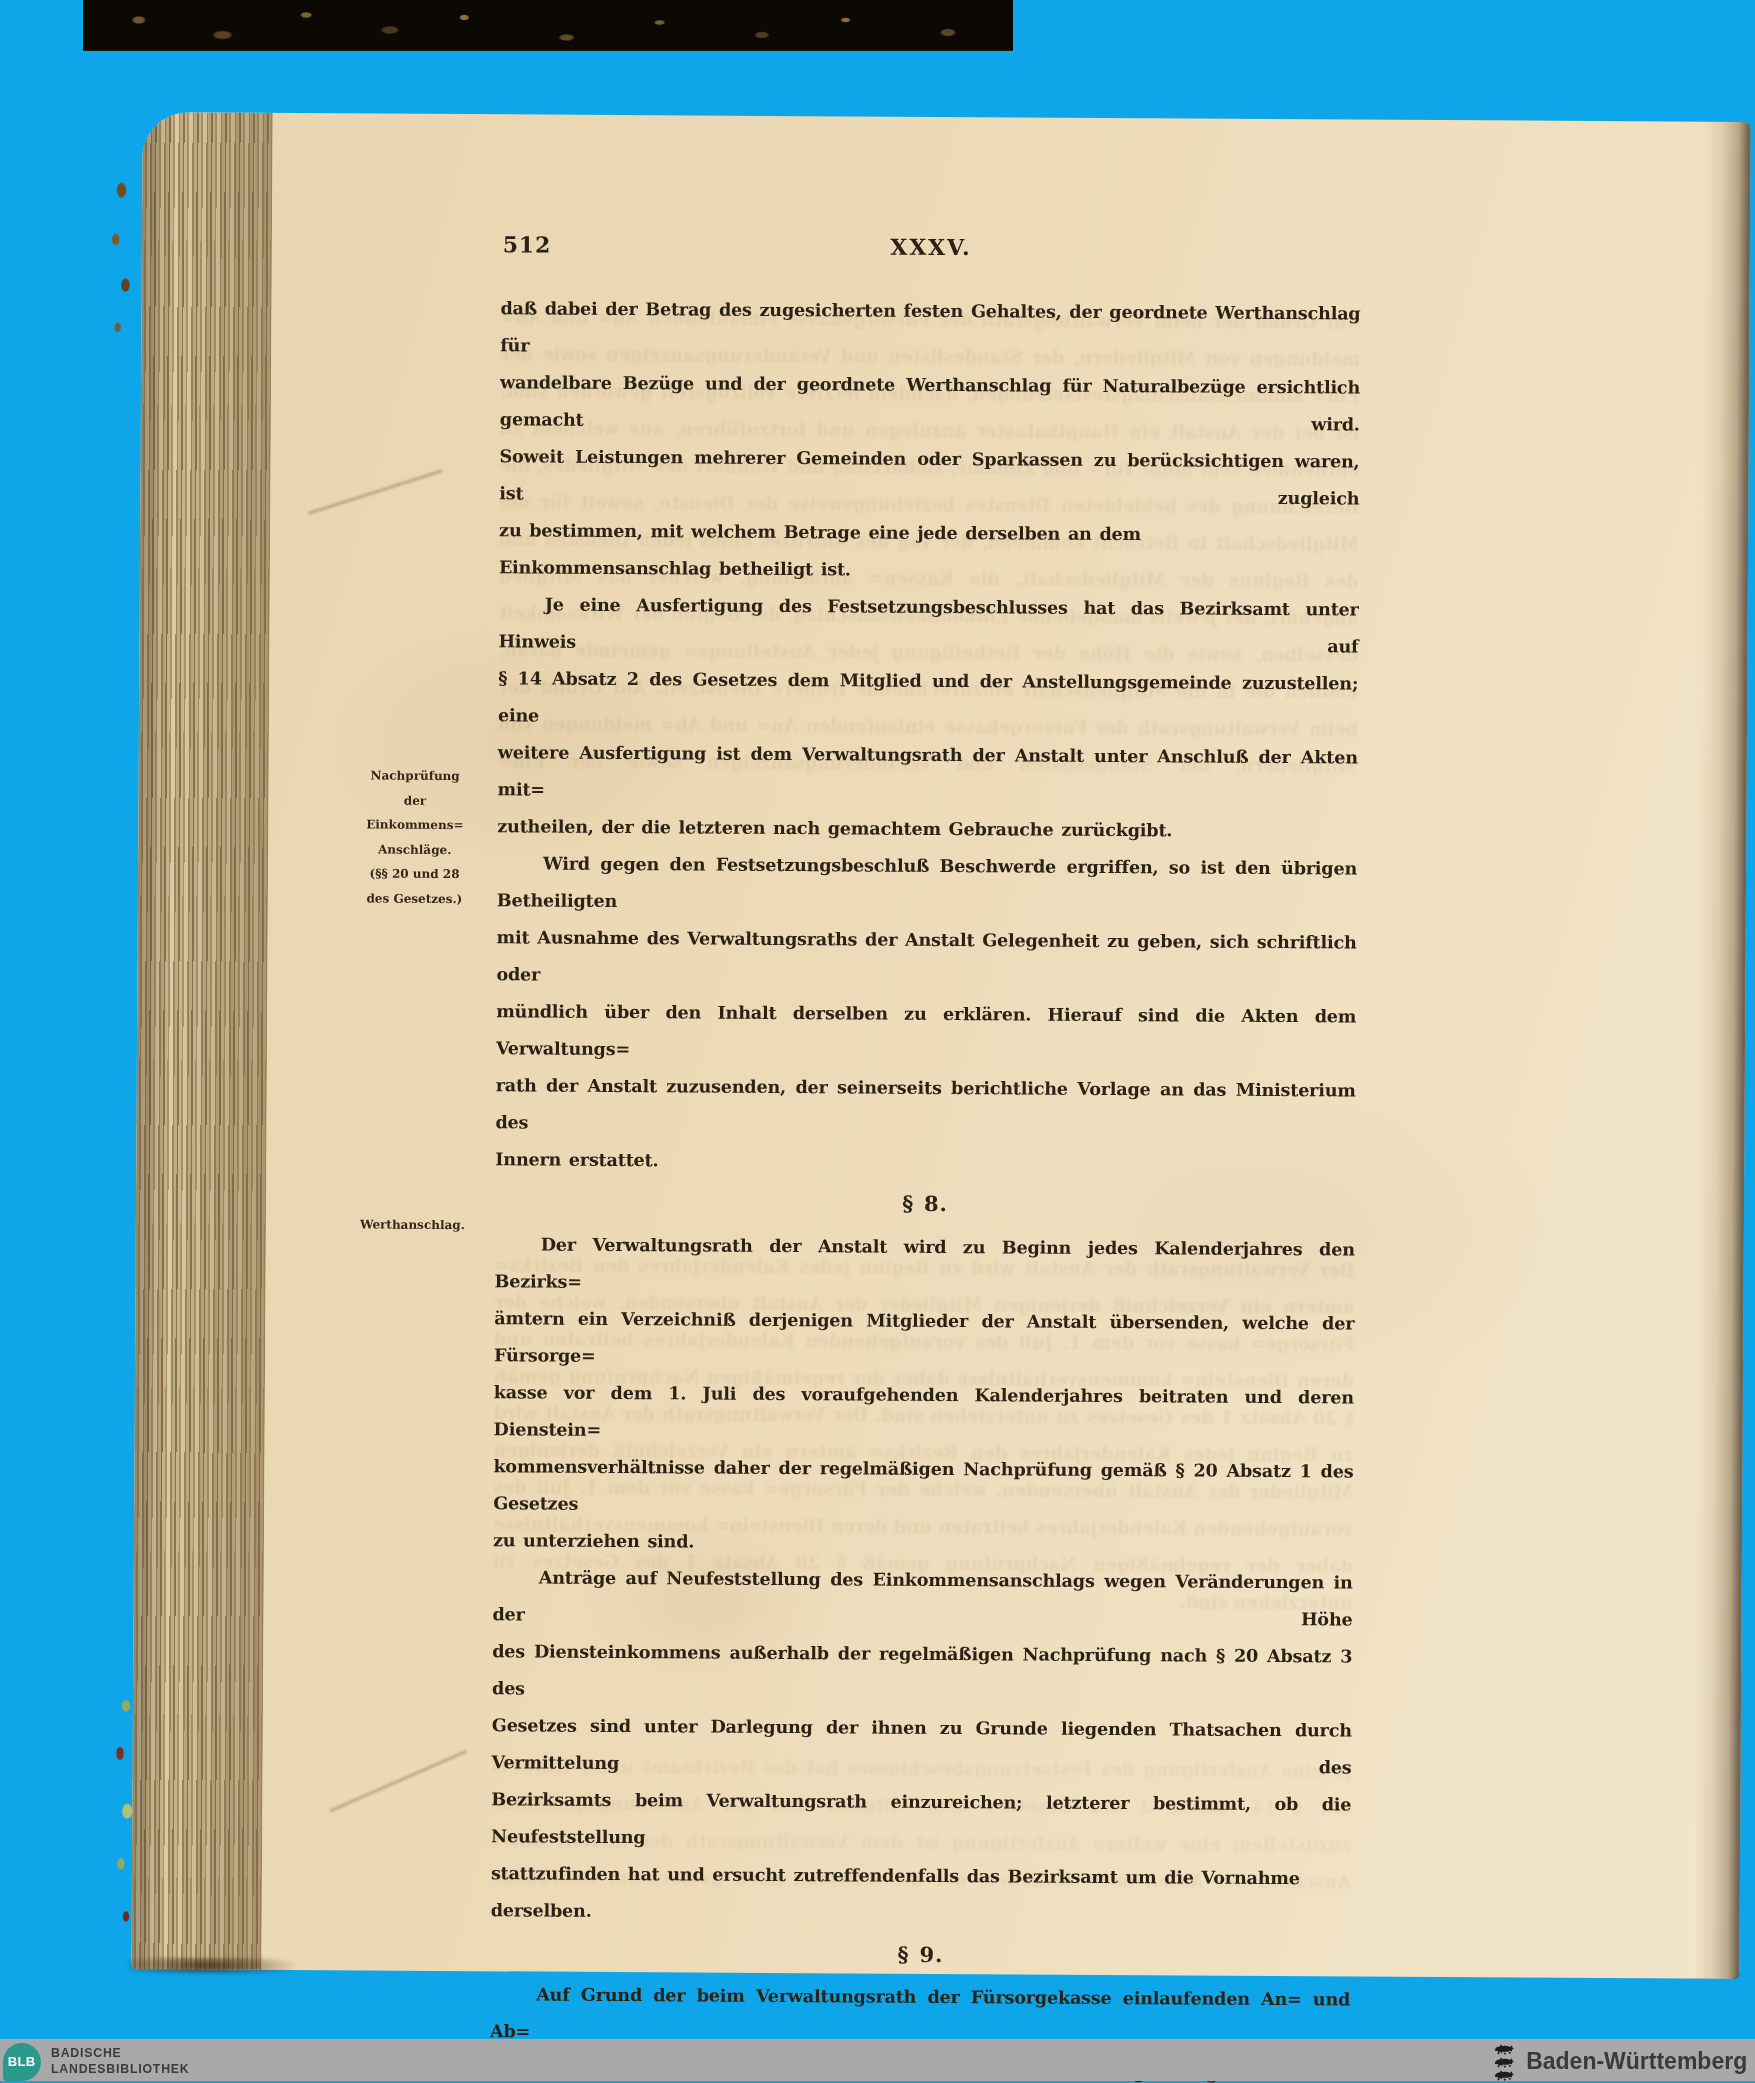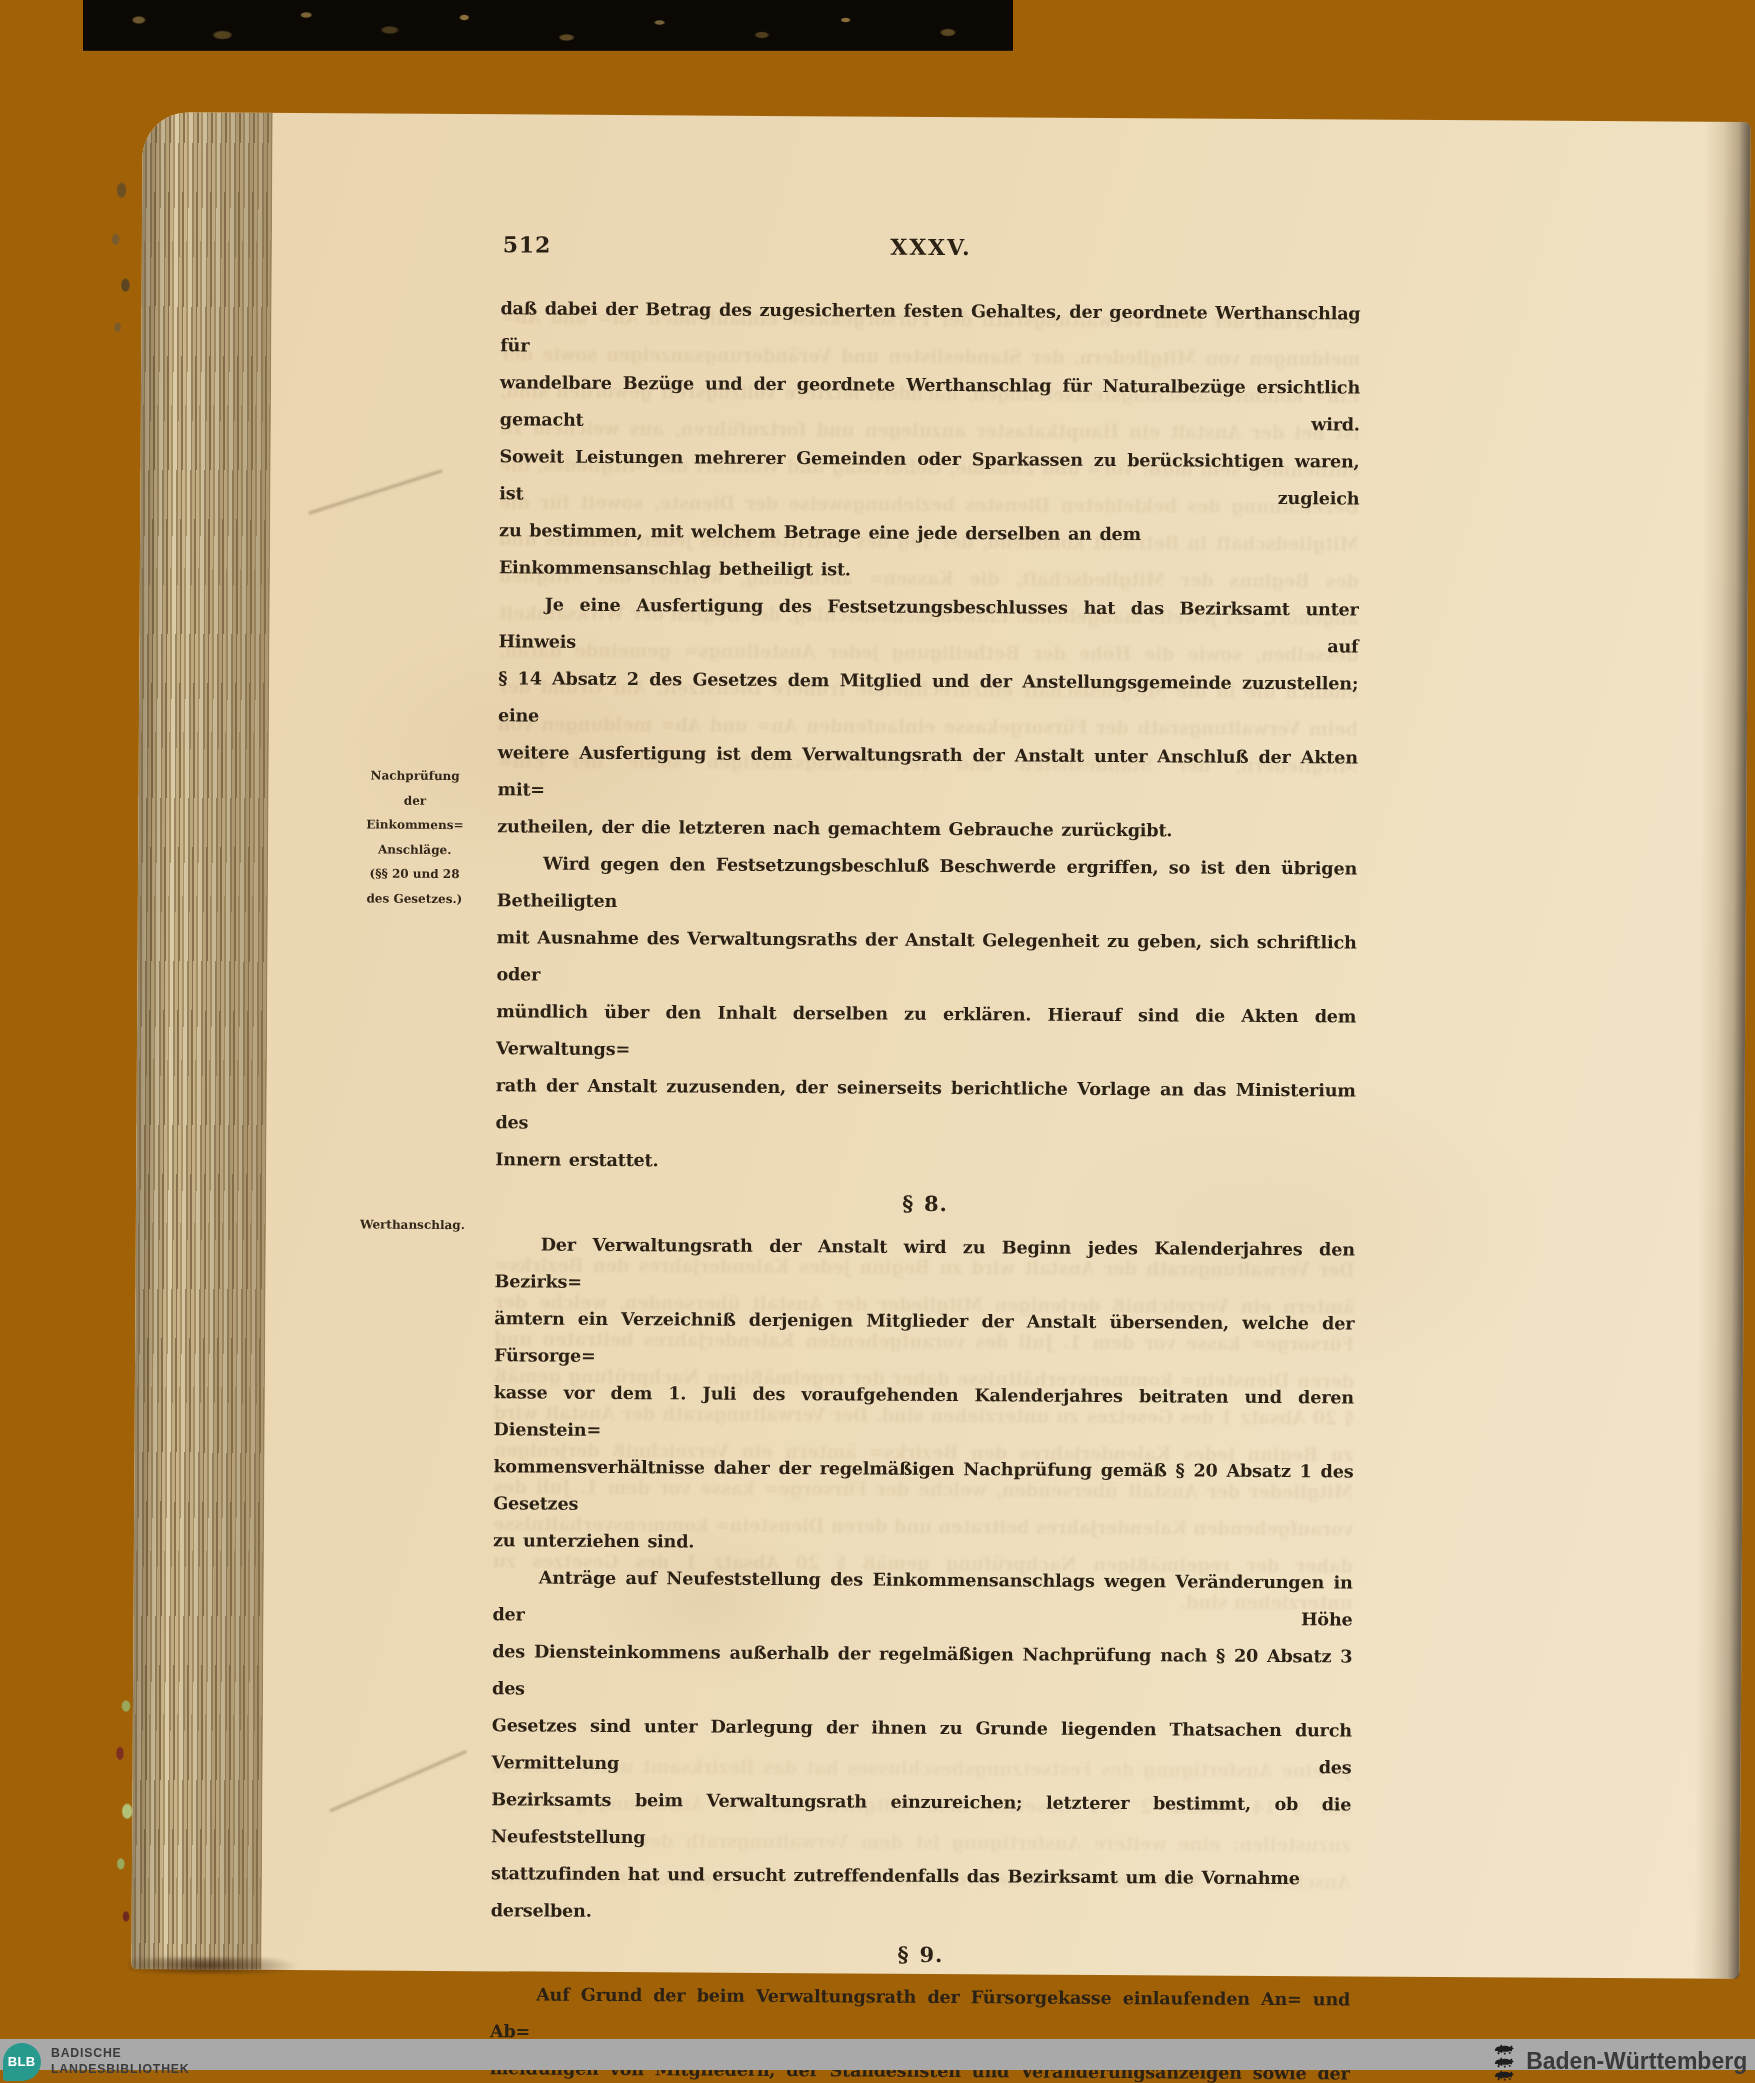--- a/index.html
+++ b/index.html
@@ -1,16 +1,16 @@
 <!DOCTYPE html>
 <html style="font-size:14px"><head>
 <meta charset="utf-8">
 <style>
   html,body{margin:0;padding:0;background:#030303;}
-  .stage{position:relative;width:1756px;height:2084px;overflow:hidden;background:#a16207;
+  .stage{position:relative;width:1756px;height:2084px;overflow:hidden;background:#0ea5e9;
          font-family:"DejaVu Serif", serif;}
 
   
   .marble{position:absolute;left:83px;top:0;width:930px;height:50px;background:
     radial-gradient(12.3px 7px at 6% 40%, #6d5730 0 40%, transparent 60%),
     radial-gradient(17.6px 8px at 15% 70%, #55431f 0 40%, transparent 60%),
     radial-gradient(10.5px 5.3px at 24% 30%, #7c6336 0 40%, transparent 60%),
     radial-gradient(16px 7px at 33% 60%, #4a3a1d 0 40%, transparent 60%),
     radial-gradient(8.8px 5.3px at 41% 35%, #8c6f3a 0 40%, transparent 60%),
     radial-gradient(14px 6.1px at 52% 75%, #5d4a24 0 40%, transparent 60%),
@@ -85,21 +85,21 @@
     radial-gradient(8px 12.3px at 60% 66%,#5c441f 0 45%,transparent 60%),
     radial-gradient(6.1px 8.8px at 40% 90%,#7b5a2e 0 45%,transparent 60%);}
   .speck-2{left:104px;top:1685px;width:40px;height:263px;background:
     radial-gradient(8px 10.5px at 55% 8%,#9aa85a 0 45%,transparent 60%),
     radial-gradient(7px 12.3px at 40% 26%,#7e2f22 0 45%,transparent 60%),
     radial-gradient(9.7px 14px at 58% 48%,#b3c178 0 45%,transparent 60%),
     radial-gradient(7px 10.5px at 42% 68%,#9aa85a 0 45%,transparent 60%),
     radial-gradient(6.1px 9.7px at 55% 88%,#6e2a1e 0 45%,transparent 60%);}
 
   
-  .footer-bar{position:absolute;left:0;right:0;top:2039px;height:31px;background:#a9a9a9;
+  .footer-bar{position:absolute;left:0;right:0;top:2039px;height:42px;background:#a9a9a9;
     font-family:"Liberation Sans", sans-serif;}
   .blb-logo{position:absolute;left:2.6px;top:3.5px;width:38px;height:38px;background:#28998d;
     border-radius:50% 50% 50% 10%;display:flex;align-items:center;justify-content:center;
     color:#ffffff;font-weight:700;font-size:13px;letter-spacing:0.4px;}
   .lib-name{position:absolute;left:51px;top:6.1px;font-weight:700;font-size:12.3px;line-height:16px;
     letter-spacing:0.8px;color:#3b3b3b;}
   .footer-right{position:absolute;right:8.8px;top:0;height:45px;display:flex;align-items:center;
     gap:8px;color:#3a3a3a;font-weight:700;font-size:23px;}
   .lions{display:block;}
 </style>

